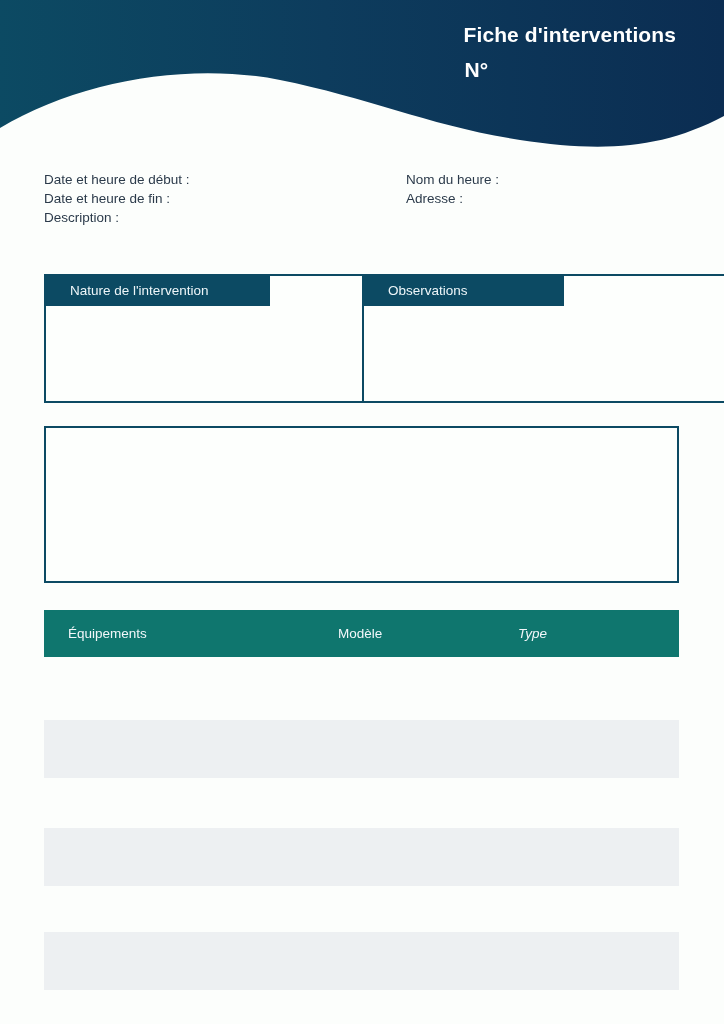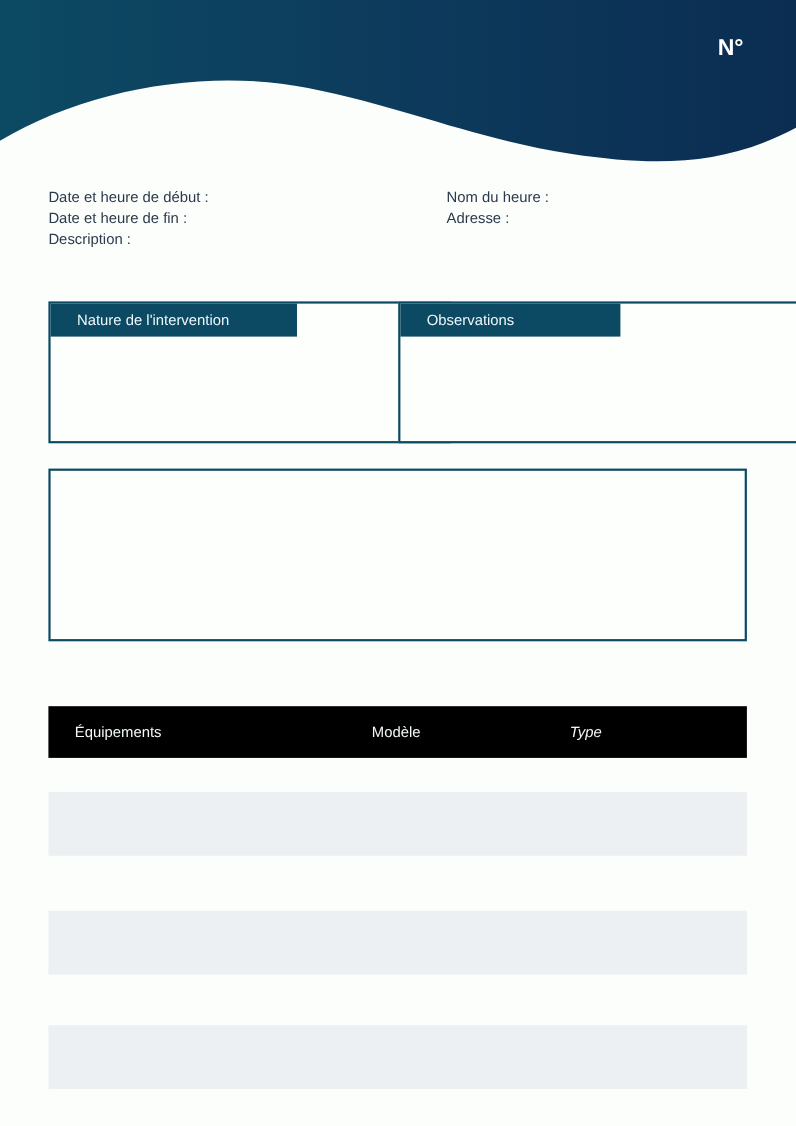--- a/index.html
+++ b/index.html
@@ -117,24 +117,23 @@
   .table {
     position: absolute;
     left: 44px;
     top: 610px;
     width: 635px;
   }
   .table-header {
     display: flex;
     align-items: center;
     height: 47px;
-    background: #000000;
+    background: #0f766e;
     color: #f2f7fa;
     font-size: 13.5px;
-    margin-top: 32px;
   }
   .th {
     white-space: nowrap;
   }
   .th-equipements { padding-left: 24px; width: 270px; }
   .th-modele { width: 180px; }
   .th-type { width: 150px; font-style: italic; }
 
   .table-rows {
     position: absolute;
@@ -176,20 +175,21 @@
         <stop offset="45%" stop-color="#0d3c5d"></stop>
         <stop offset="100%" stop-color="#0b2d52"></stop>
       </linearGradient>
     </defs>
     <path d="M0,0 L724,0 L724,116
              C660,150 600,152 520,140
              C430,126 370,98 280,80
              C190,62 80,80 0,128 Z" fill="url(#hdrGrad)"></path>
   </svg>
   <div class="header-titles">
+    <div class="doc-title">Fiche d'interventions</div>
     <div class="doc-number">N°</div>
   </div>
 </div>
 
 <div class="meta">
   <div class="meta-col left">
     <div class="meta-line">Date et heure de début :</div>
     <div class="meta-line">Date et heure de fin :</div>
     <div class="meta-line">Description :</div>
   </div>

